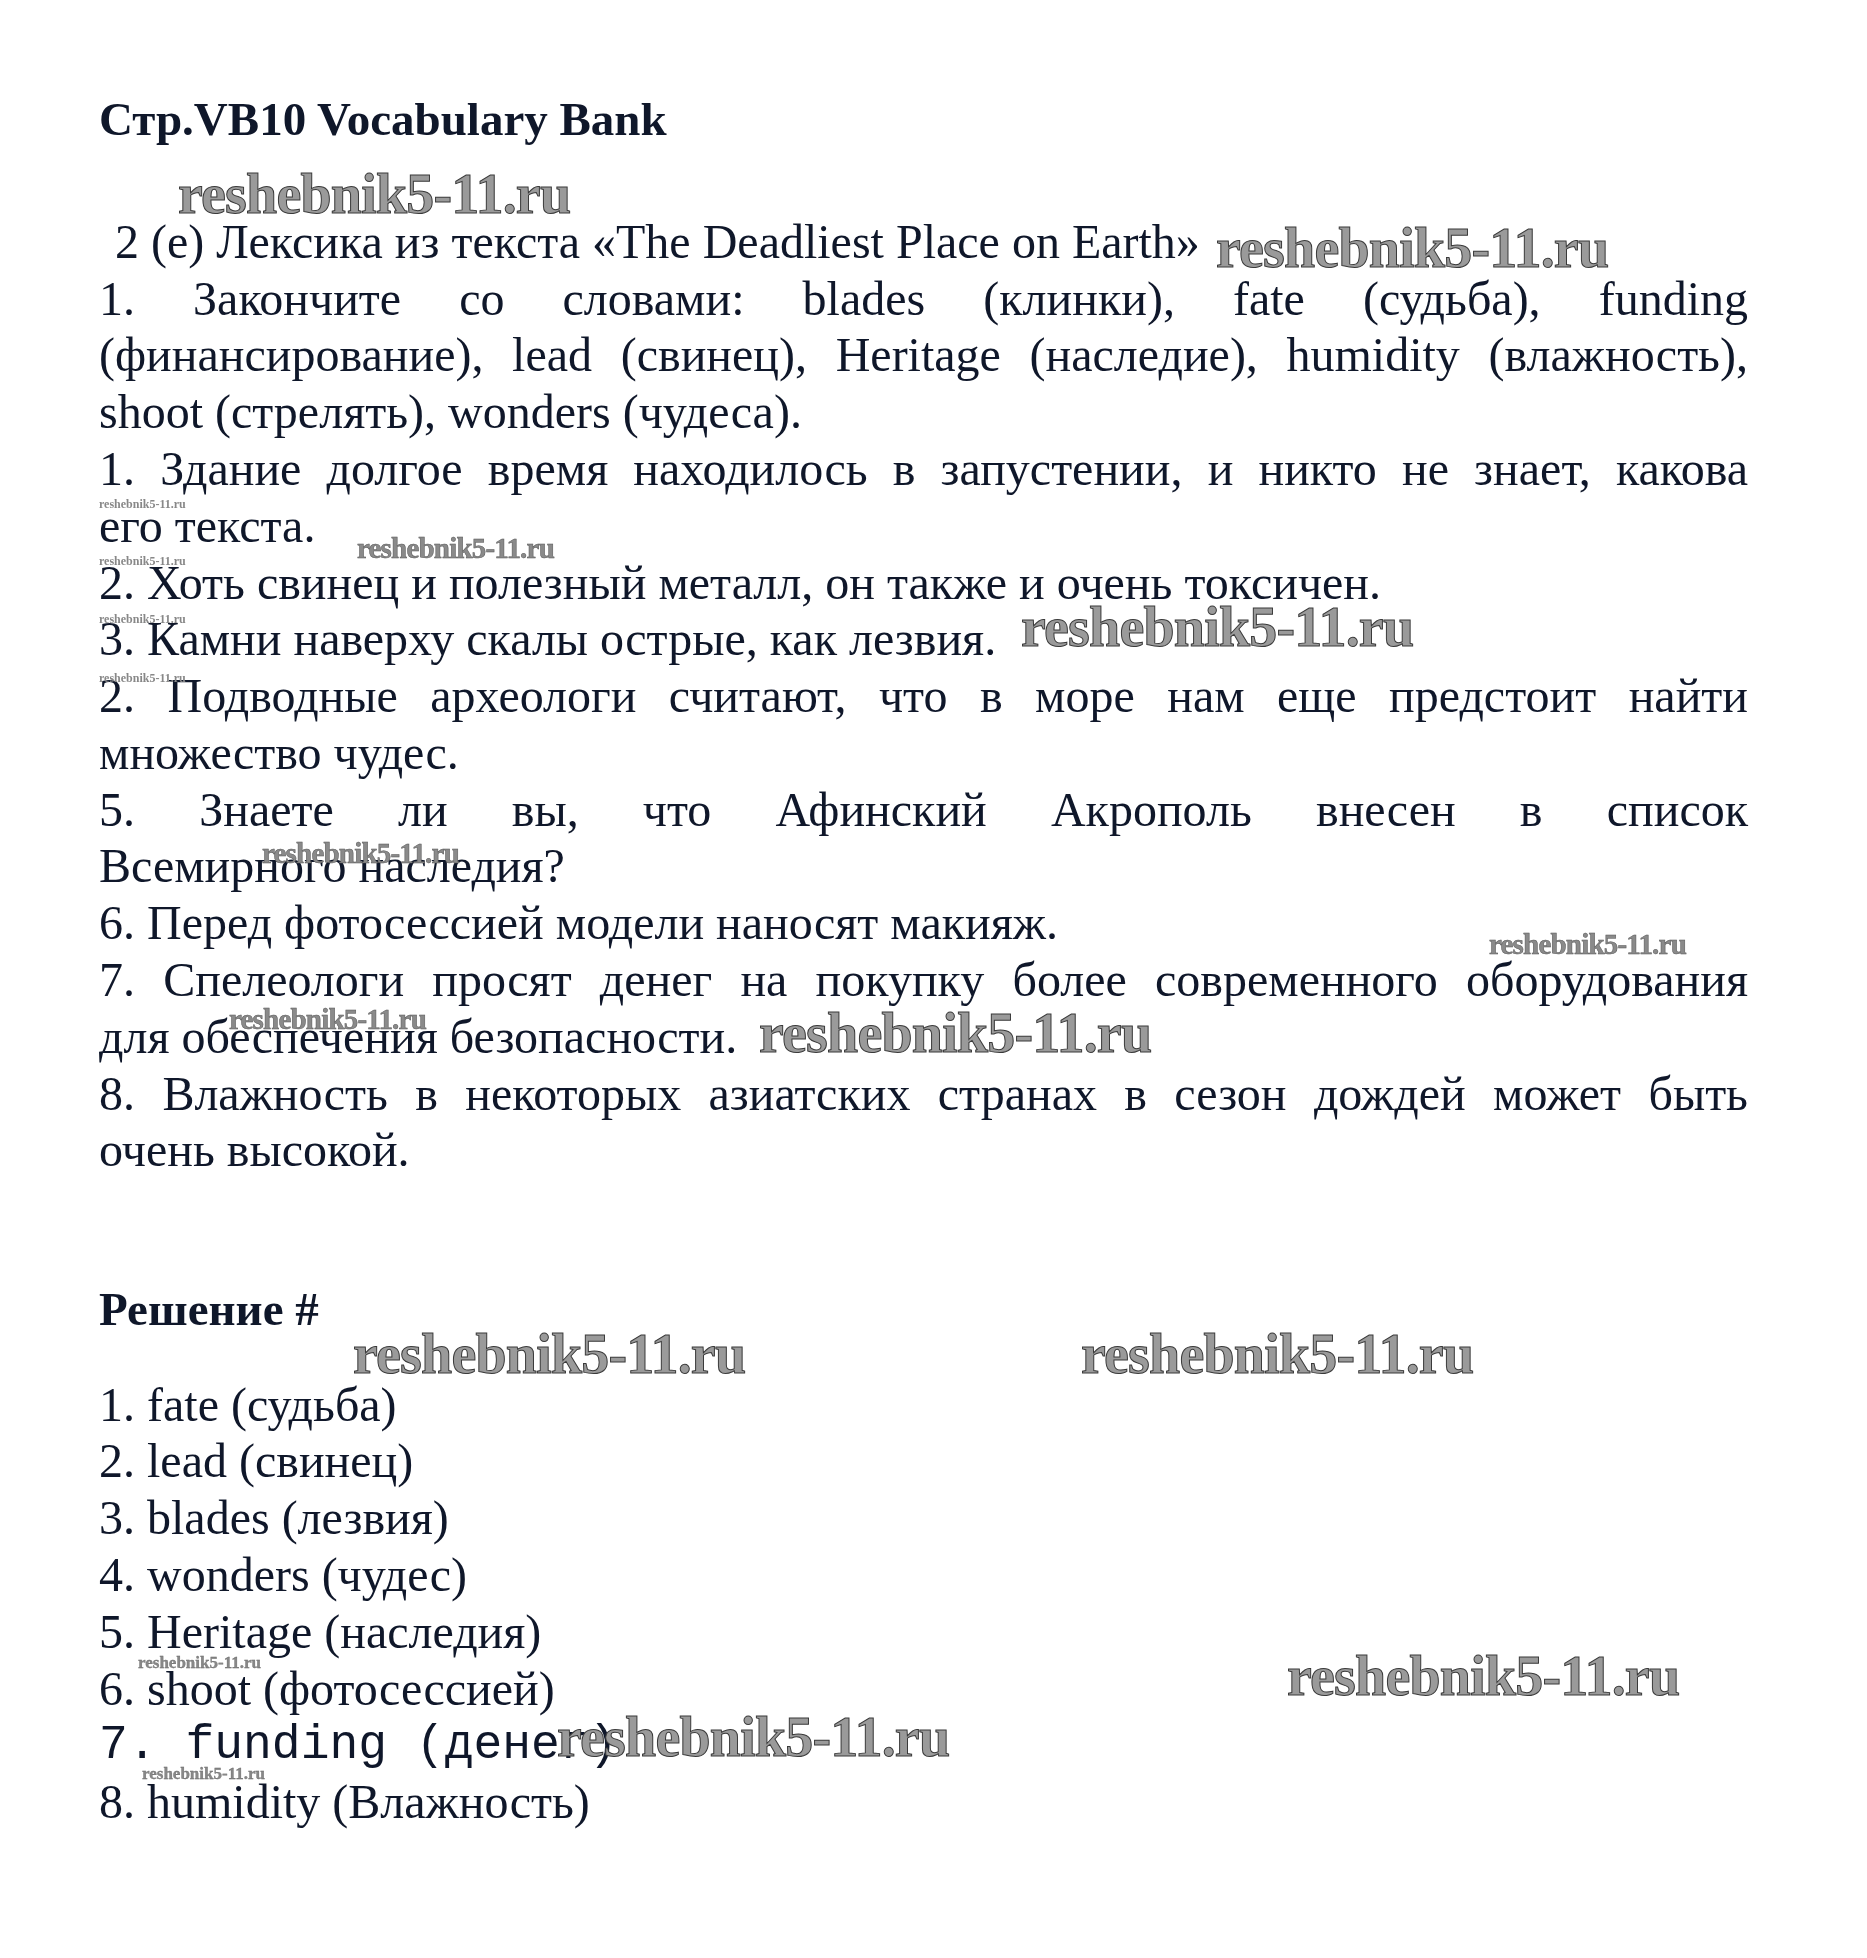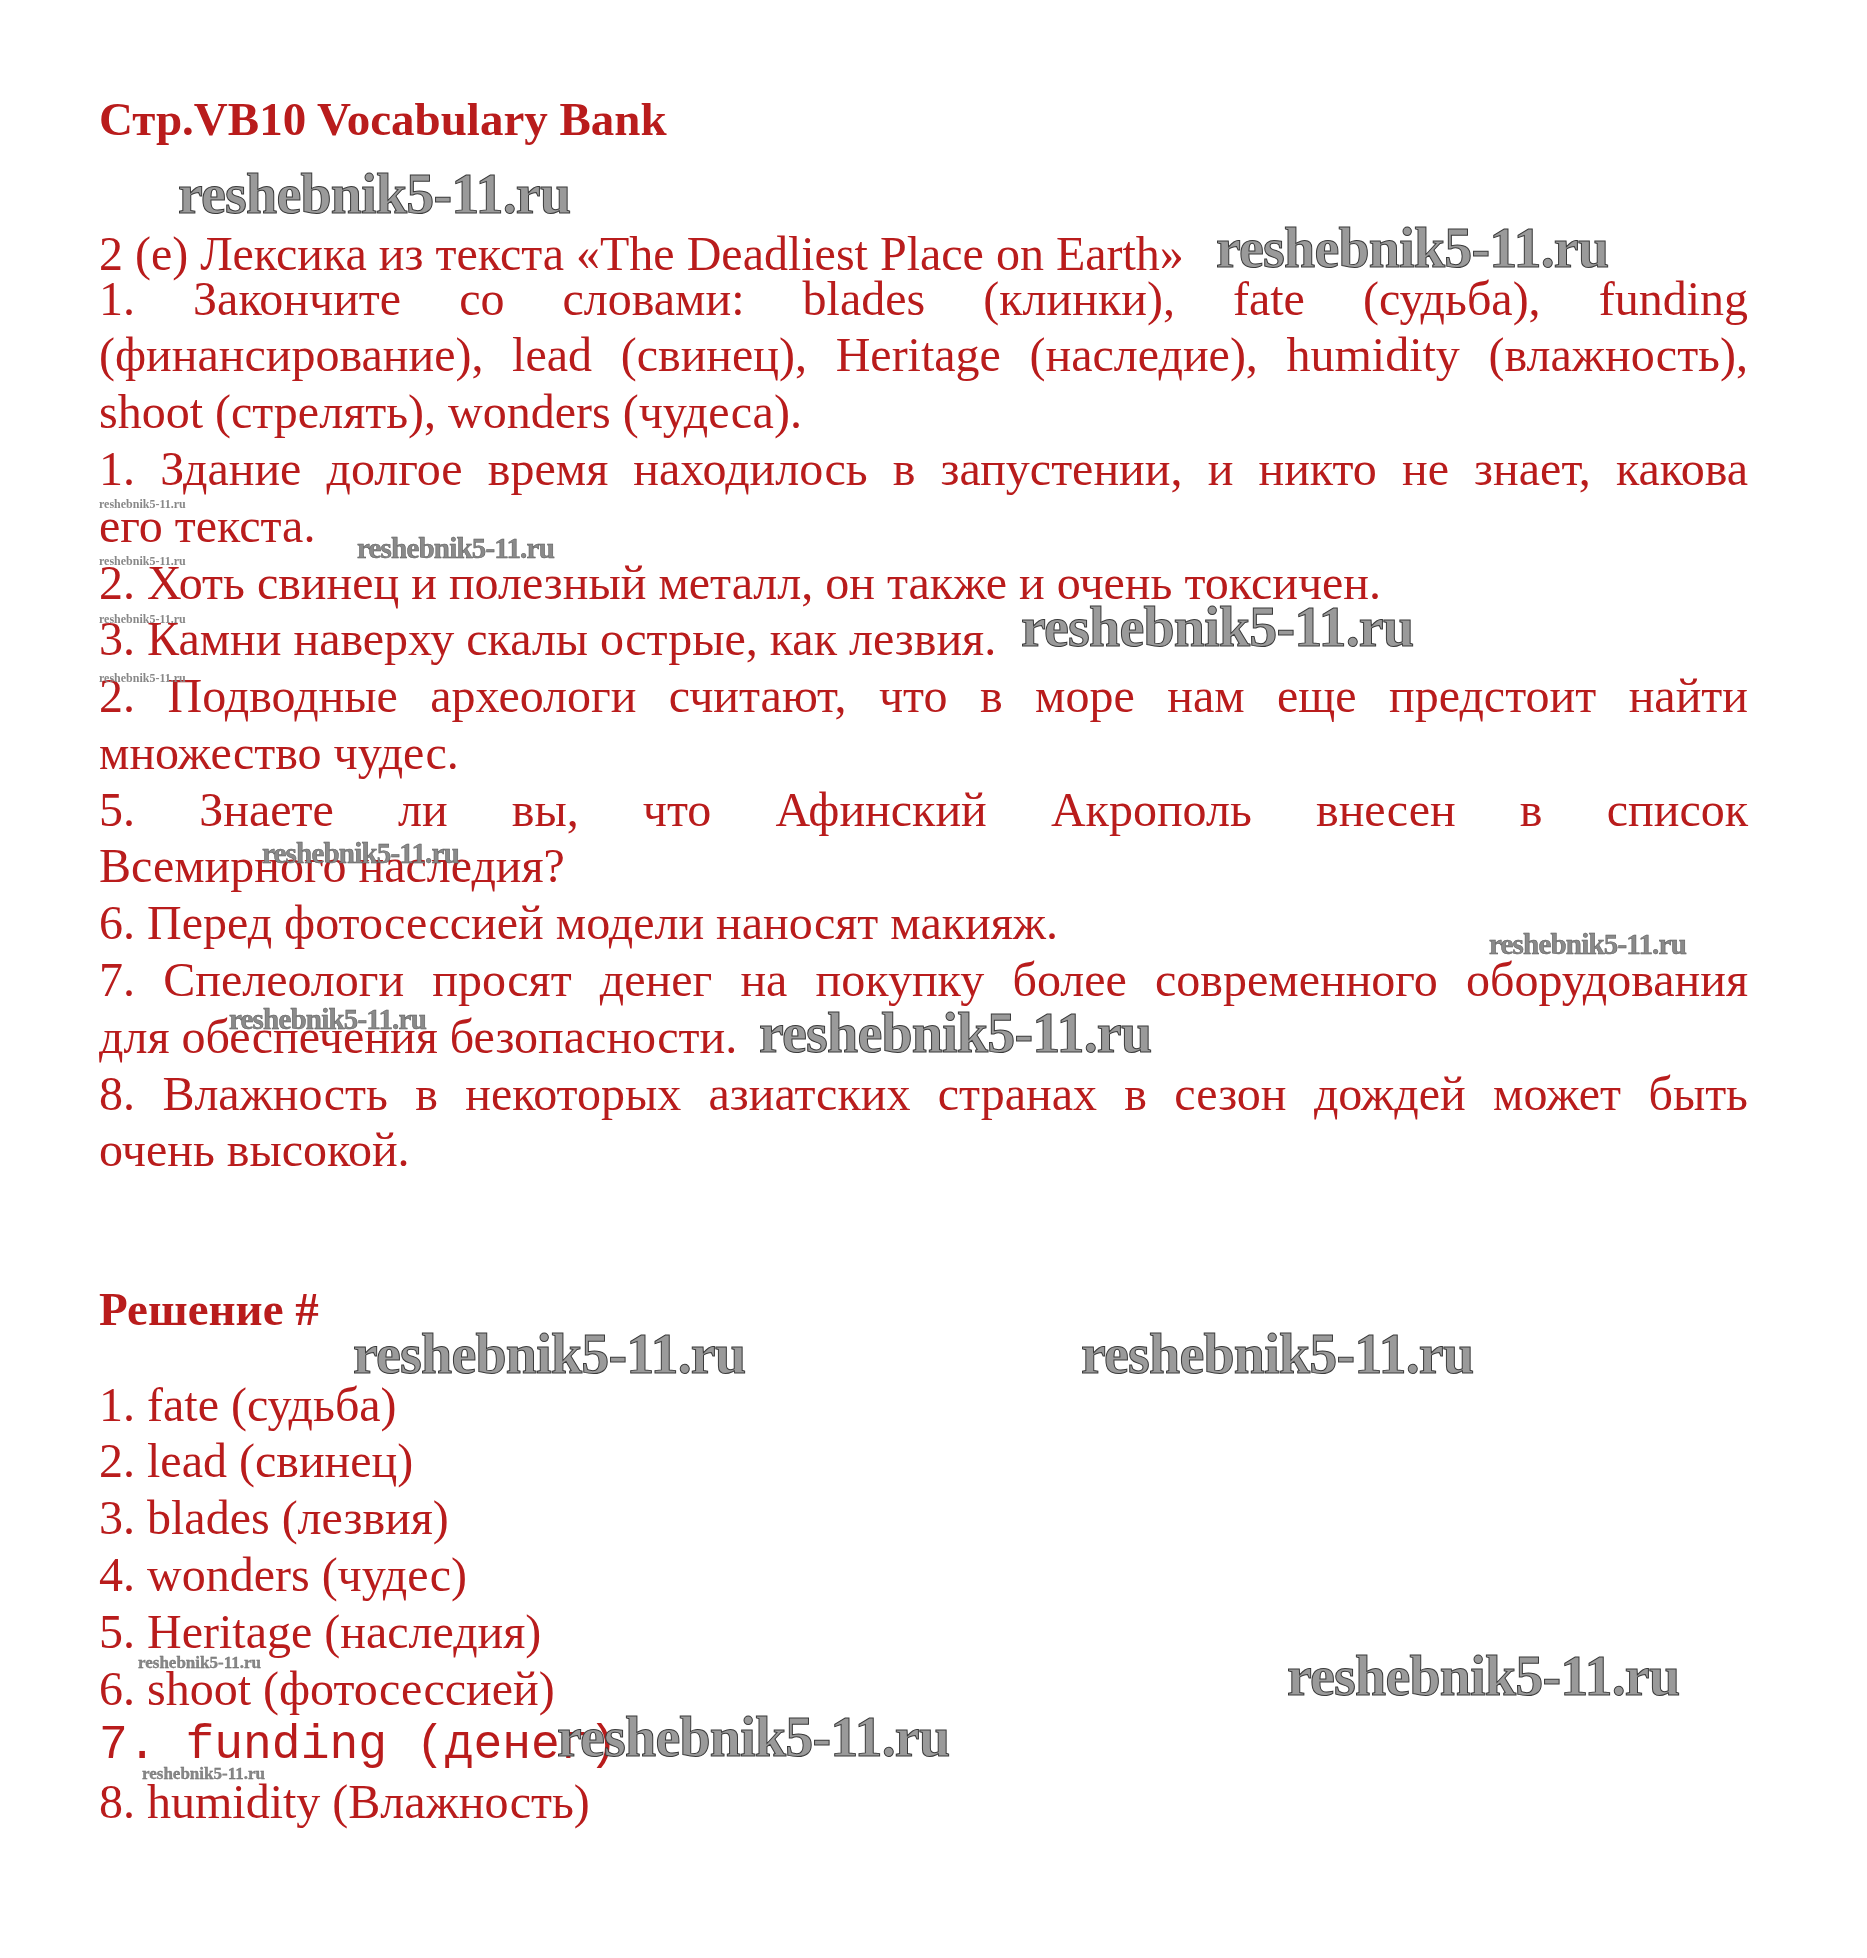--- a/index.html
+++ b/index.html
@@ -1,21 +1,21 @@
 <!DOCTYPE html>
 <html style="font-size:13.6px"><head>
 <meta charset="utf-8">
 <style>
   html, body { margin:0; padding:0; background:#ffffff; }
   body { width:1867px; height:1959px; position:relative; overflow:hidden; }
   .page { position:absolute; left:0; top:0; width:1867px; height:1959px; background:#fff; }
   .ln {
     position:absolute; left:99px; white-space:nowrap;
     font-family:"Liberation Serif", "DejaVu Serif", serif;
-    font-size:48px; line-height:48px; color:#b91c1c;
+    font-size:48px; line-height:48px; color:#0f172a;
   }
   .just { width:1649px; text-align:justify; text-align-last:justify; white-space:normal; }
   .bold { font-weight:bold; }
   .title { font-size:47px; line-height:47px; }
   .wm {
     position:absolute; white-space:nowrap;
     font-family:"Liberation Serif", "DejaVu Serif", serif;
     font-weight:bold; color:#9a9a9a;
     -webkit-text-stroke:1px #3a3a3a;
     letter-spacing:-0.8px;
@@ -26,21 +26,21 @@
   .wm-sm { font-size:17px; line-height:17px; -webkit-text-stroke:0.3px #666; color:#888; letter-spacing:0; }
   .wm-xs { font-size:12px; line-height:12px; -webkit-text-stroke:0; color:#888; letter-spacing:0; font-weight:bold; }
 </style>
 </head>
 <body>
 
 <div class="page">
 
   <div class="ln bold title" style="top:96px;">Стр.VB10 Vocabulary Bank</div>
 
-  <div class="ln" style="top:230px;">2 (e) Лексика из текста «The Deadliest Place on Earth»</div>
+  <div class="ln" style="top:218px;margin-left:16px;">2 (e) Лексика из текста «The Deadliest Place on Earth»</div>
 
   <div class="ln just" style="top:275px;">1. Закончите со словами: blades (клинки), fate (судьба), funding</div>
   <div class="ln just" style="top:331px;">(финансирование), lead (свинец), Heritage (наследие), humidity (влажность),</div>
   <div class="ln" style="top:388px;">shoot (стрелять), wonders (чудеса).</div>
 
   <div class="ln just" style="top:445px;">1. Здание долгое время находилось в запустении, и никто не знает, какова</div>
   <div class="ln" style="top:502px;">его текста.</div>
   <div class="ln" style="top:559px;">2. Хоть свинец и полезный металл, он также и очень токсичен.</div>
   <div class="ln" style="top:615px;">3. Камни наверху скалы острые, как лезвия.</div>
   <div class="ln just" style="top:672px;">2. Подводные археологи считают, что в море нам еще предстоит найти</div>

